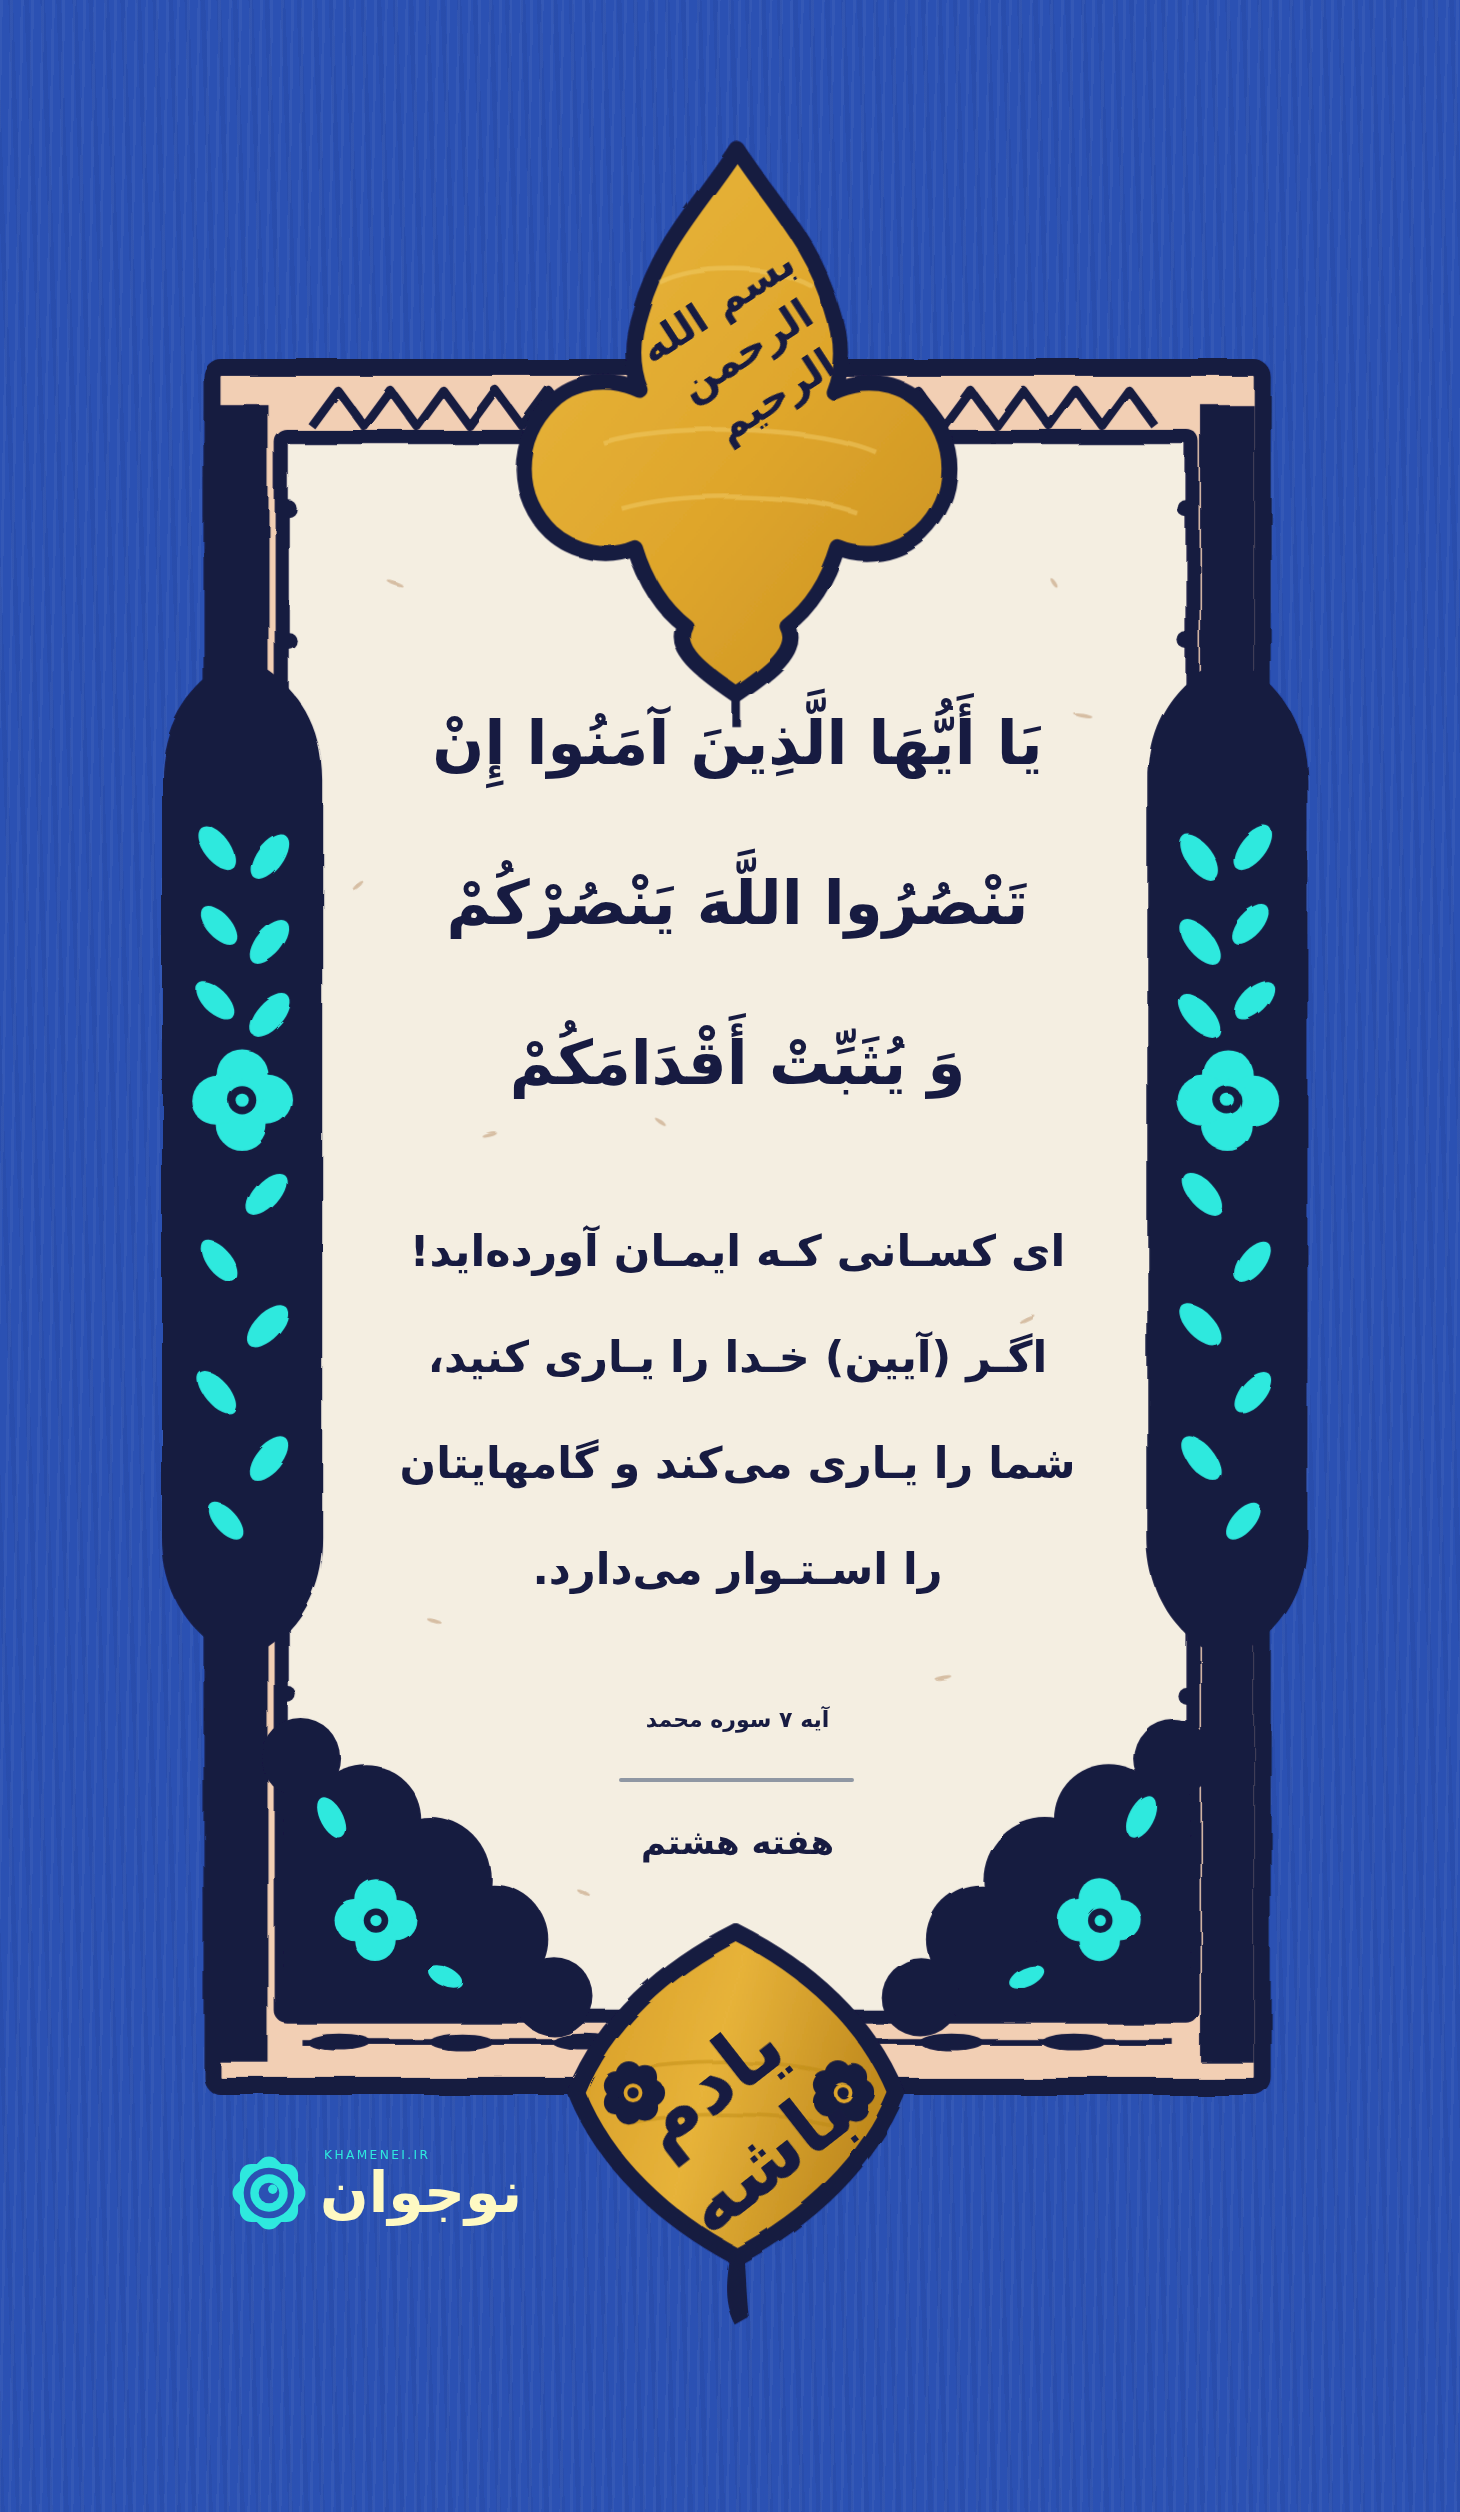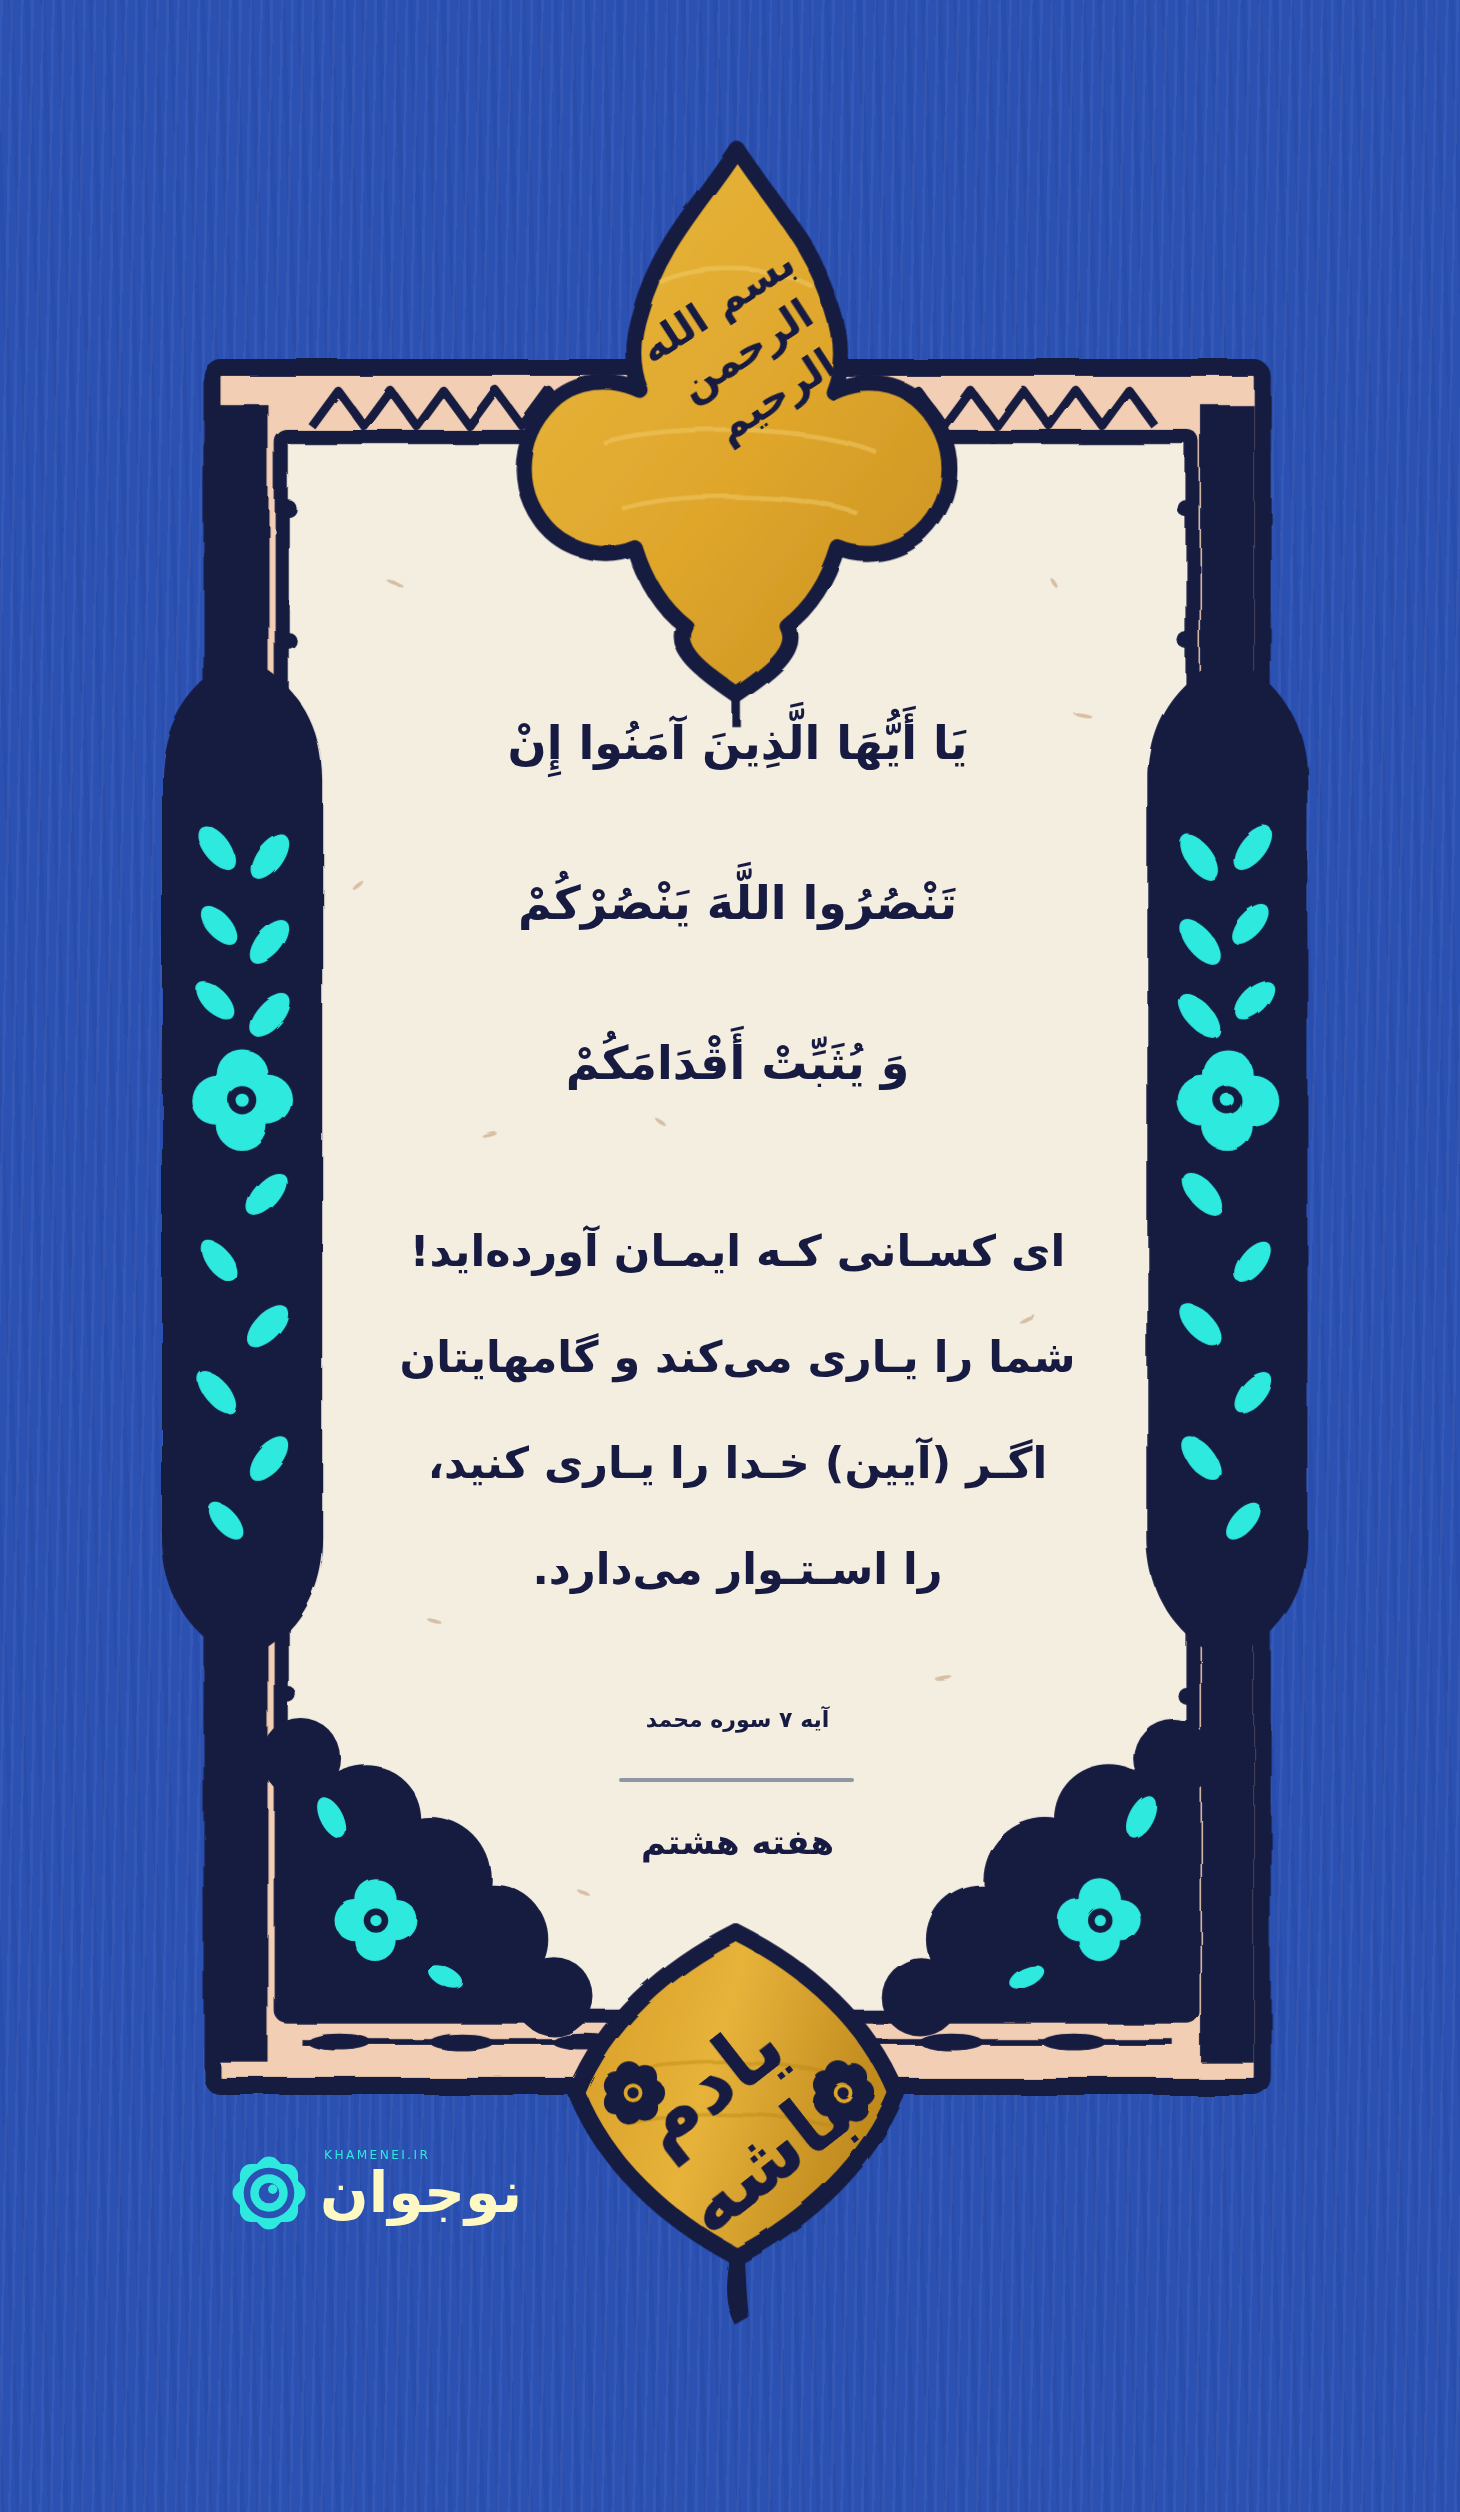--- a/index.html
+++ b/index.html
@@ -11,21 +11,21 @@
   
   .poster::before{
     content:""; position:absolute; inset:0; z-index:0; pointer-events:none;
     background:
       repeating-linear-gradient(91deg, rgba(255,255,255,.045) 0 2.8px, rgba(0,0,0,0) 2.8px 10.4px),
       repeating-linear-gradient(88deg, rgba(10,20,70,.06) 0 4.7px, rgba(0,0,0,0) 4.7px 16px);
   }
   .art { position:absolute; left:0; top:0; z-index:1; }
   .txt { position:absolute; z-index:2; color:#171b41; direction:rtl; text-align:center; }
 
-  .verse { left:283px; top:663px; width:909px; font-size:46px; font-weight:bold; }
+  .verse { left:283px; top:663px; width:909px; font-size:61px; font-weight:bold; }
   .verse .vline { line-height:160px; }
 
   .translation { left:283px; top:1198px; width:909px; font-size:43px; font-weight:bold; }
   .translation .tline { line-height:106px; }
 
   .attribution { left:283px; top:1707px; width:909px; font-size:22px; font-weight:bold; }
   .divider { position:absolute; z-index:2; left:619px; top:1778px; width:235px; height:3.8px;
              background:#8f97a3; border-radius:1.9px; }
   .week { left:283px; top:1822px; width:909px; font-size:34px; font-weight:bold; }
 
@@ -272,22 +272,22 @@
   <div class="txt bismillah">بسم الله الرحمن الرحیم</div>
 
   <div class="txt verse">
     <div class="vline">یَا أَیُّهَا الَّذِینَ آمَنُوا إِنْ</div>
     <div class="vline">تَنْصُرُوا اللَّهَ یَنْصُرْکُمْ</div>
     <div class="vline">وَ یُثَبِّتْ أَقْدَامَکُمْ</div>
   </div>
 
   <div class="txt translation">
     <div class="tline">ای کسـانی کـه ایمـان آورده‌اید!</div>
+    <div class="tline">اگـر (آیین) خـدا را یـاری کنید،</div>
     <div class="tline">شما را یـاری می‌کند و گامهایتان</div>
-    <div class="tline">اگـر (آیین) خـدا را یـاری کنید،</div>
     <div class="tline">را اسـتـوار می‌دارد.</div>
   </div>
 
   <div class="txt attribution">آیه ۷ سوره محمد</div>
 
   <div class="divider"></div>
 
   <div class="txt week">هفته هشتم</div>
 
   <div class="txt seal-text">یادم باشه</div>

